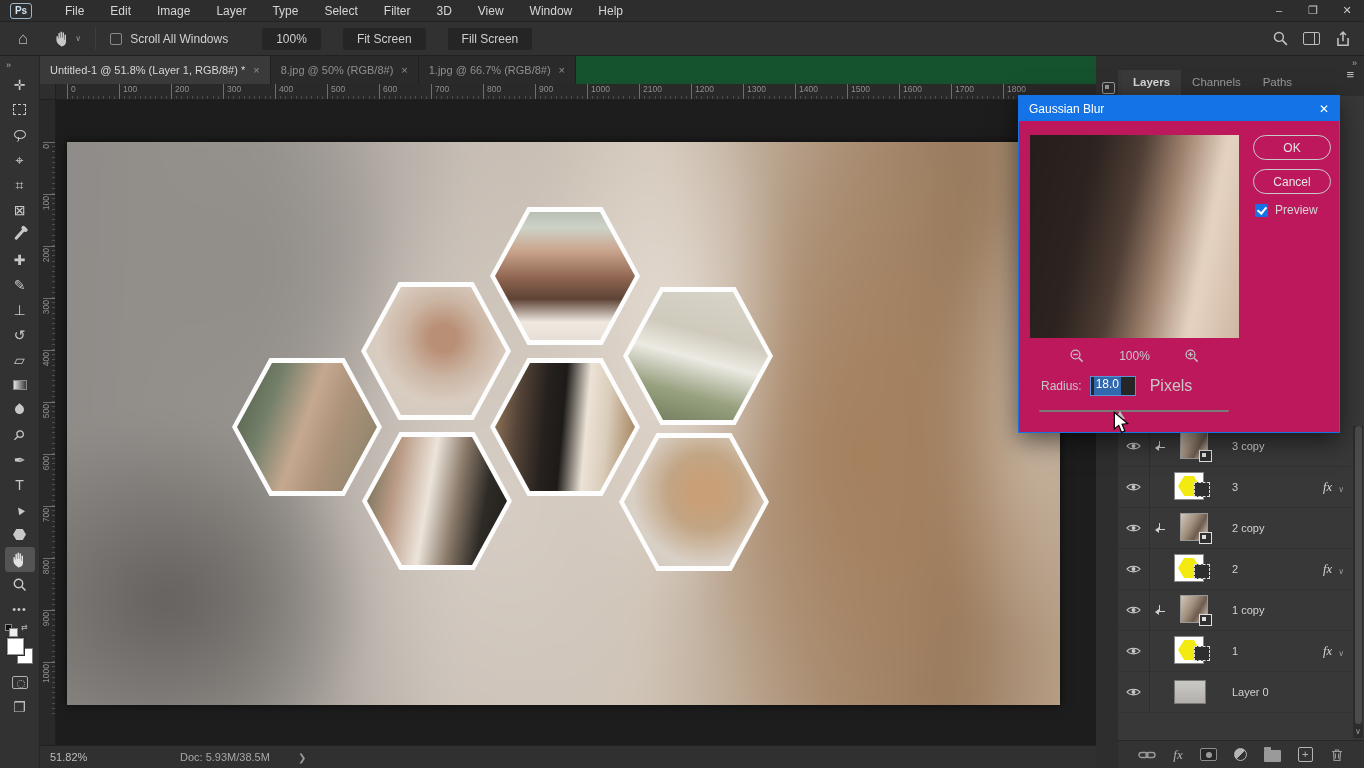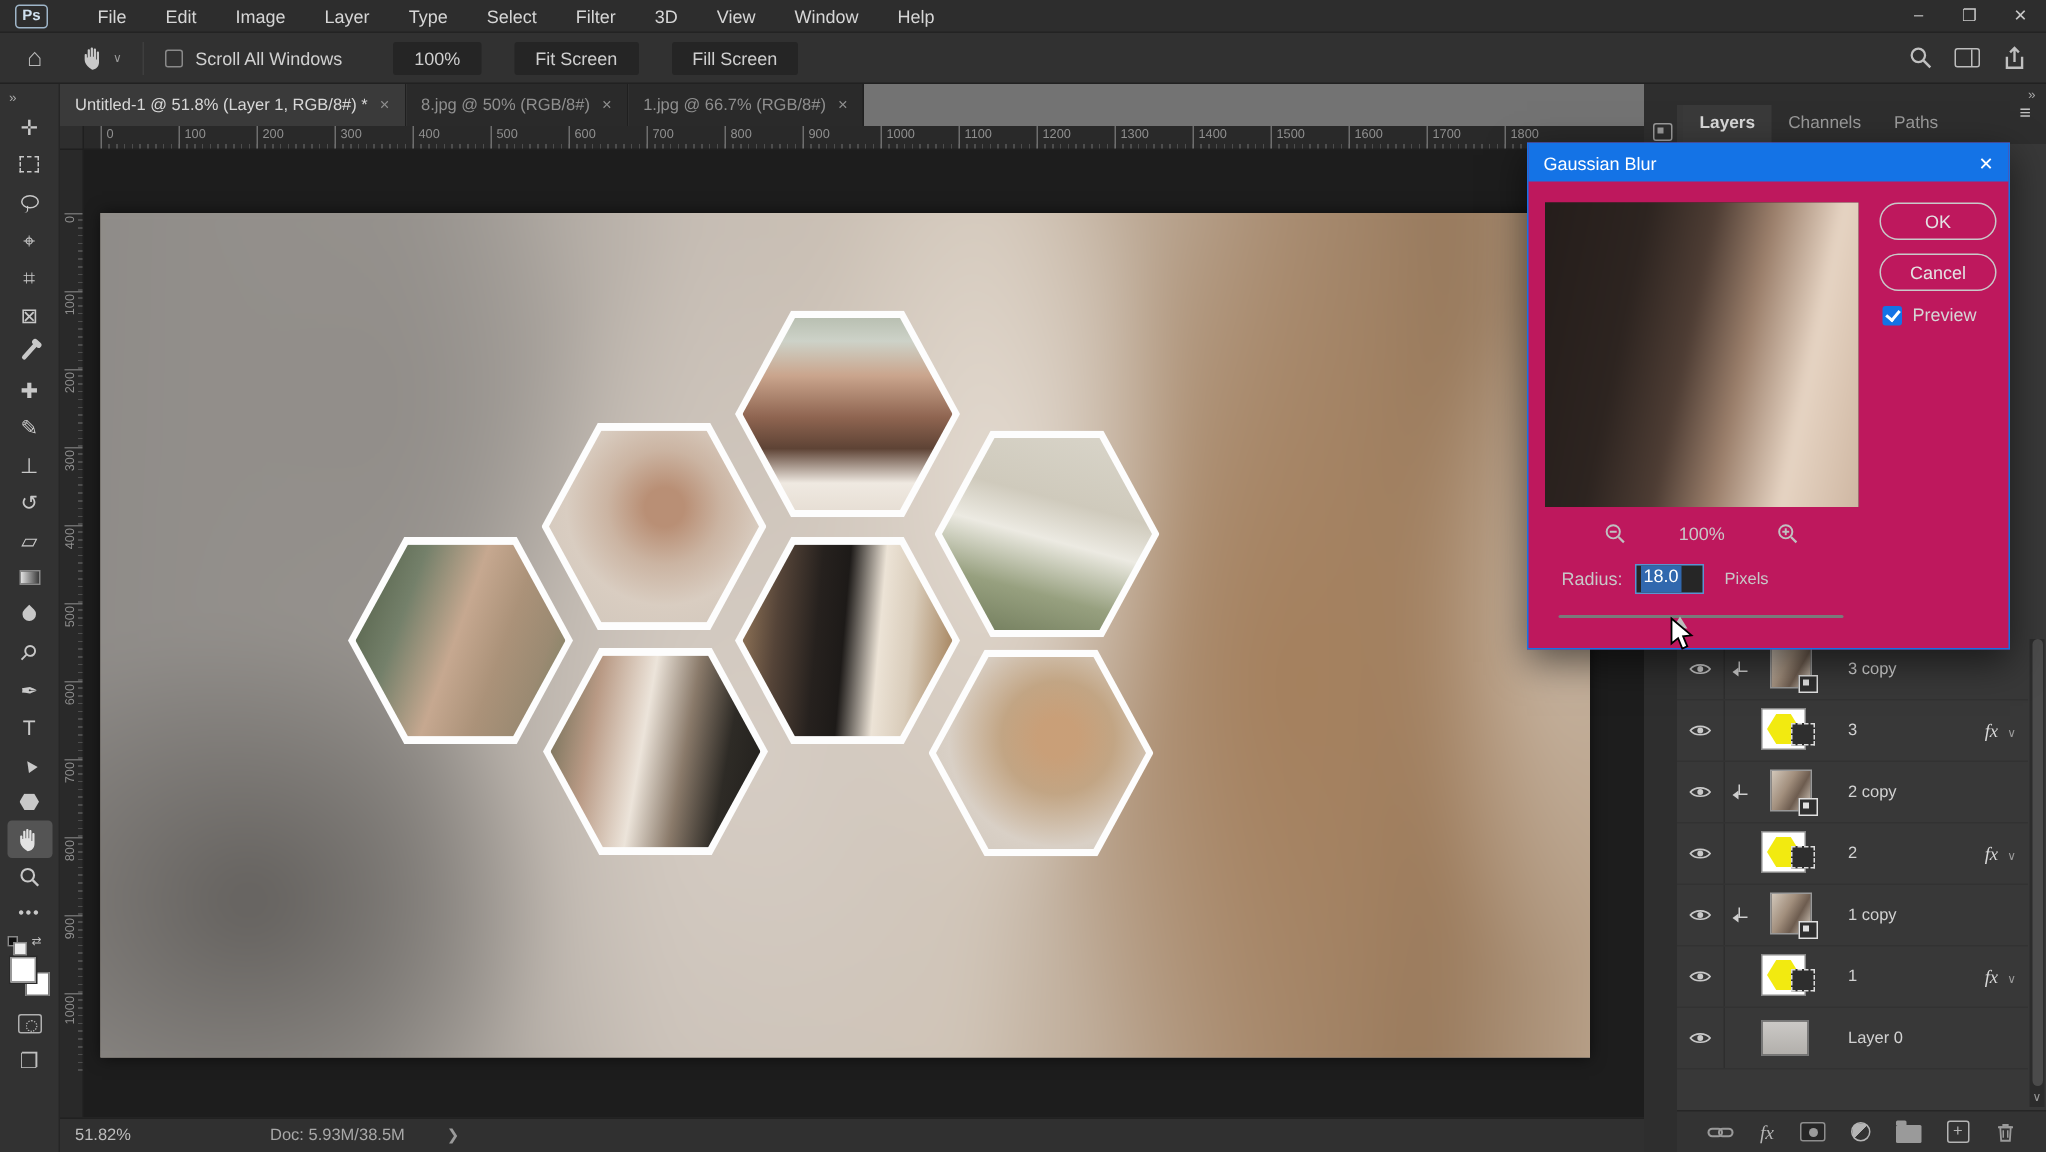--- a/index.html
+++ b/index.html
@@ -61,21 +61,21 @@
   .mini-sw .msq::after { content:""; position:absolute; left:3px; top:3px; width:7px; height:7px; background:#eee; border:1px solid #888;}
   .mini-sw .swap { color:#bbb; font-size:8px; margin-left:6px;}
   .swatches { position:relative; width:26px; height:26px; margin-top:6px; }
   .sw-bg { position:absolute; right:0; bottom:0; width:16px; height:16px; background:#fff; border:1px solid #777; }
   .sw-fg { position:absolute; left:0; top:0; width:17px; height:17px; background:#fff; border:1px solid #999; box-shadow:0 0 0 1px #2a2a2a;}
   .qmask { width:16px; height:13px; border:1px solid #b0b0b0; border-radius:2px; margin-top:12px; position:relative;}
   .qmask::after { content:""; position:absolute; left:4px; top:2.5px; width:6px; height:6px; border:1px dotted #b0b0b0; border-radius:50%;}
   .smode { color:#c0c0c0; font-size:14px; margin-top:10px; }
 
   
-  .tabbar { position:absolute; left:40px; top:56px; width:1056px; height:28px; background:#737373; display:flex; z-index:14;}
+  .tabbar { position:absolute; left:40px; top:56px; width:1056px; height:28px; background:#14532d; display:flex; z-index:14;}
   .dtab { display:flex; align-items:center; gap:8px; padding:0 10px; font-size:11px; color:#8f8f8f; background:#2a2a2a; border-right:1px solid #1f1f1f;}
   .dtab .tclose { font-size:11px; color:#8f8f8f; }
   .dtab.active { background:#3a3a3a; color:#d8d8d8; }
   .hruler { position:absolute; left:40px; top:84px; width:1056px; height:16px; background:#292929; border-bottom:1px solid #1f1f1f; z-index:13; overflow:hidden;}
   .hruler .scale { position:absolute; left:27px; top:0; display:flex; height:16px; }
   .hcell { width:52px; font-size:8.5px; color:#8f8f8f; border-left:1px solid #6e6e6e; padding-left:3px; line-height:11px;
            background:repeating-linear-gradient(90deg, transparent 0 4.2px, #4d4d4d 4.2px 5.2px) bottom left / 52px 4px no-repeat; }
   .rcorner { position:absolute; left:40px; top:84px; width:16px; height:16px; background:#2e2e2e; border-right:1px solid #1f1f1f; border-bottom:1px solid #1f1f1f; z-index:14;}
   .vruler { position:absolute; left:40px; top:100px; width:16px; height:645px; background:#292929; border-right:1px solid #1f1f1f; z-index:13; overflow:hidden;}
   .vruler .scale { position:absolute; top:42px; left:0; width:16px; }
@@ -176,21 +176,21 @@
   .dlg-close { margin-left:auto; color:#fff; font-size:13px; }
   .dlg-preview { position:absolute; left:11px; top:39px; width:209px; height:203px; overflow:hidden; background:#2a2220; }
   .dlg-preview .pv { position:absolute; inset:-6%; filter:blur(3px);
       background:linear-gradient(102deg,#231c1a 0%,#2d2420 30%,#4e3d34 46%,#9b7f6b 60%,#e6d4c3 76%,#d2bba7 92%,#c4ad9a 100%); }
   .dlg-zoomrow { position:absolute; left:11px; top:252px; width:209px; display:flex; align-items:center; justify-content:center; gap:34px; }
   .dlg-zoomlvl { color:#c8c8c8; font-size:12px; }
   .dlg-radrow { position:absolute; left:0; top:280px; width:322px; display:flex; align-items:center; }
   .dlg-radlbl { color:#c8c8c8; font-size:12px; margin-left:22px; }
   .dlg-input { margin-left:8px; width:46px; height:20px; background:#262626; border:1px solid #5a93d1; display:flex; padding-left:3px; }
   .dlg-input span { background:#3168ae; color:#fff; font-size:12px; padding:0 2px; }
-  .dlg-units { color:#c8c8c8; font-size:11px; margin-left:14px; }
+  .dlg-units { color:#c8c8c8; font-size:16px; margin-left:14px; }
   .dlg-slider { position:absolute; left:20px; top:314px; width:190px; height:2px; background:#7a7a7a; border-radius:1px; }
   .dlg-thumb { position:absolute; left:76px; top:-1px; width:0; height:0;
       border-left:5px solid transparent; border-right:5px solid transparent; border-bottom:8px solid #bdbdbd; transform:translateY(2px);}
   .dlg-btn { position:absolute; left:234px; width:78px; height:25px; border:1.5px solid #c9c9c9; border-radius:13px;
              color:#e4e4e4; font-size:12px; display:flex; align-items:center; justify-content:center; background:transparent; }
   .btn-ok { top:39px; }
   .btn-cancel { top:73px; }
   .dlg-prevrow { position:absolute; left:236px; top:107px; display:flex; align-items:center; gap:7px; }
   .cb-on { width:13px; height:13px; background:#1473e6; border-radius:2px; position:relative; }
   .cb-on::after { content:""; position:absolute; left:3.5px; top:1px; width:4px; height:7px;
@@ -388,21 +388,21 @@
         <span class="hcell">100</span>
         <span class="hcell">200</span>
         <span class="hcell">300</span>
         <span class="hcell">400</span>
         <span class="hcell">500</span>
         <span class="hcell">600</span>
         <span class="hcell">700</span>
         <span class="hcell">800</span>
         <span class="hcell">900</span>
         <span class="hcell">1000</span>
-        <span class="hcell">1100</span>
+        <span class="hcell">2100</span>
         <span class="hcell">1200</span>
         <span class="hcell">1300</span>
         <span class="hcell">1400</span>
         <span class="hcell">1500</span>
         <span class="hcell">1600</span>
         <span class="hcell">1700</span>
         <span class="hcell">1800</span>
       </div>
   </div>
   <div class="vruler">

